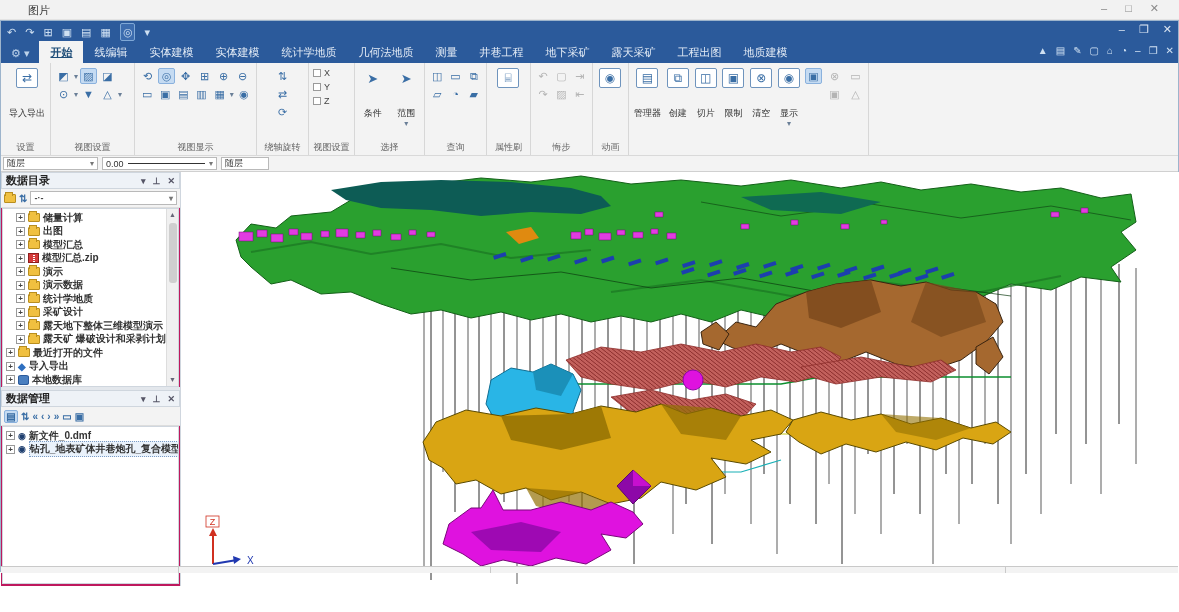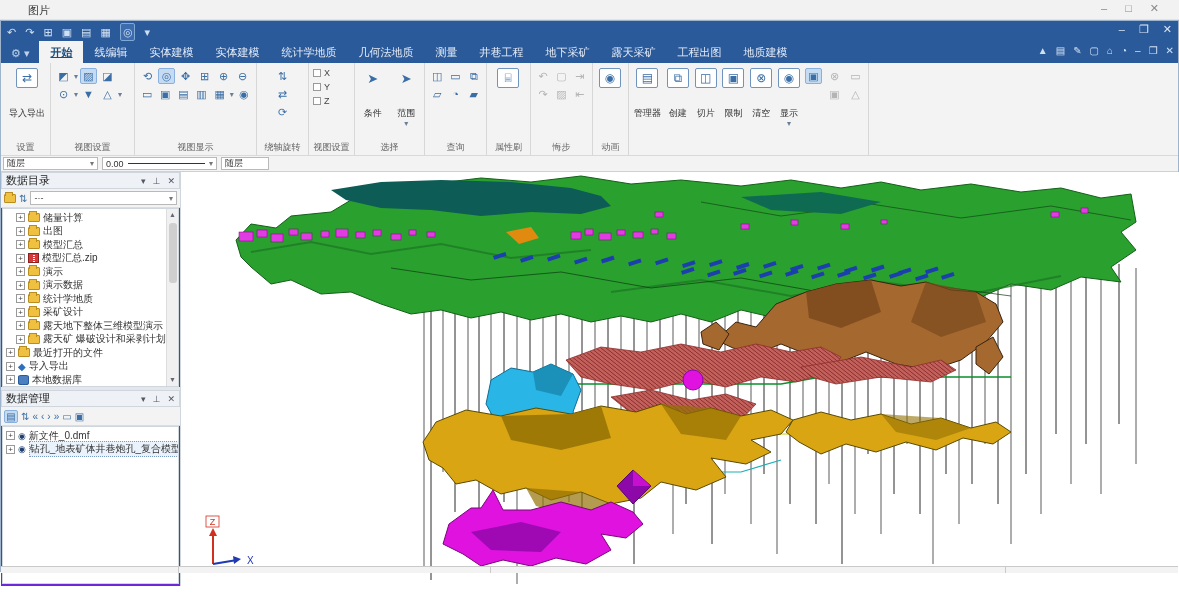--- a/index.html
+++ b/index.html
@@ -60,21 +60,21 @@
     border-bottom:1px solid #d0d0d0; display:flex; gap:4px; padding:1px 2px; }
   .fcombo { background:#fff; border:1px solid #b9b9b9; height:13px; font-size:9px; color:#333;
     display:flex; align-items:center; padding:0 3px; gap:4px; }
   .fcombo .car { margin-left:auto; color:#777; font-size:8px; }
   .wline { display:inline-block; width:88px; height:1px; background:#333; }
 
   
   #workspace { position:absolute; left:0; top:151px; width:100%; height:414px; }
 
   
-  #sidebar { position:absolute; left:0; top:0; width:179px; height:414px; background:#6d28d9; }
+  #sidebar { position:absolute; left:0; top:0; width:179px; height:414px; background:#be185d;font-weight:bold; }
   .panel-hdr { height:17px; background:#eef2f7; border:1px solid #cfd6de; display:flex;
     align-items:center; padding:0 4px; font-size:11px; color:#222; }
   .panel-hdr .hctl { margin-left:auto; display:flex; gap:7px; color:#556; font-size:9px; }
   .ptoolbar { height:19px; display:flex; align-items:center; gap:3px; padding:0 3px;
     background:#f3f3f3; border-bottom:1px solid #ddd; }
   .ptool { color:#3a6ea5; font-size:10px; }
   .folder-glyph { display:inline-block; width:12px; height:9px; background:#f0c040;
     border:1px solid #b98e1e; border-radius:1px; position:relative; }
   .folder-glyph::before { content:""; position:absolute; left:0; top:-3px; width:6px; height:3px;
     background:#f0c040; border:1px solid #b98e1e; border-bottom:none; }

